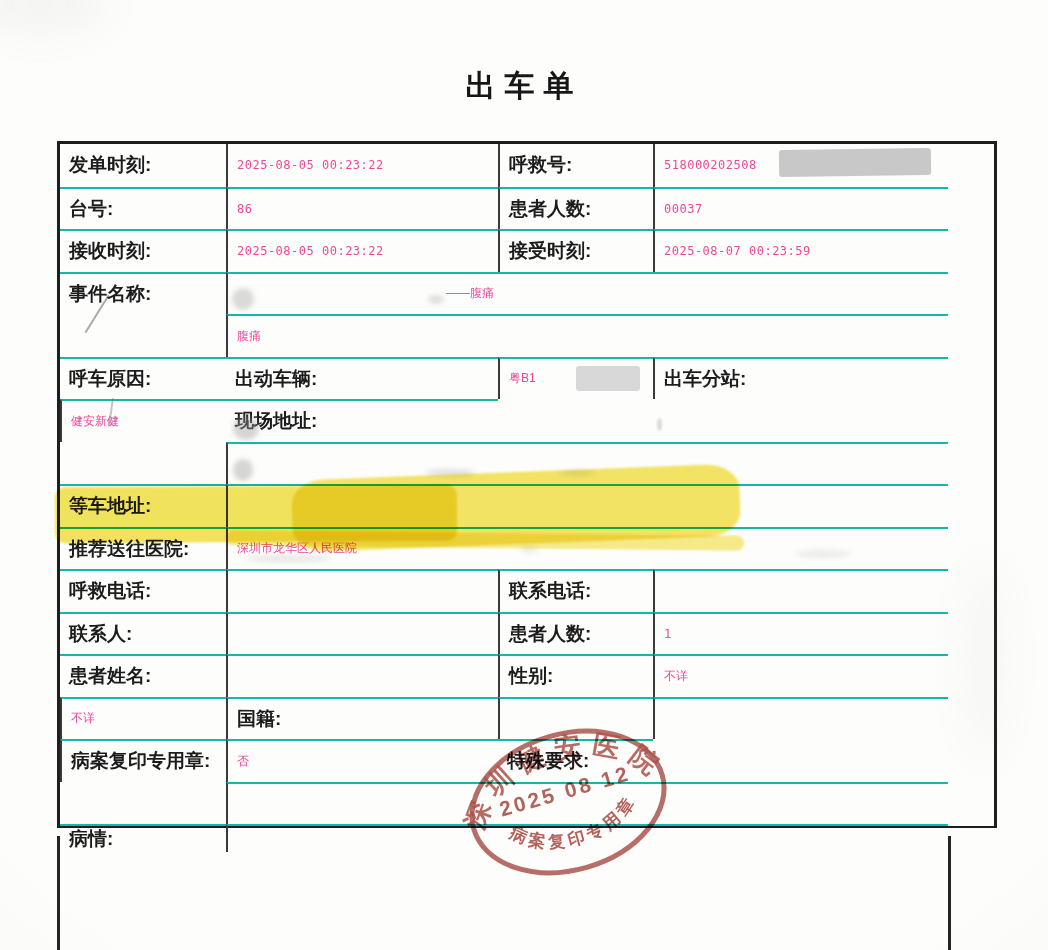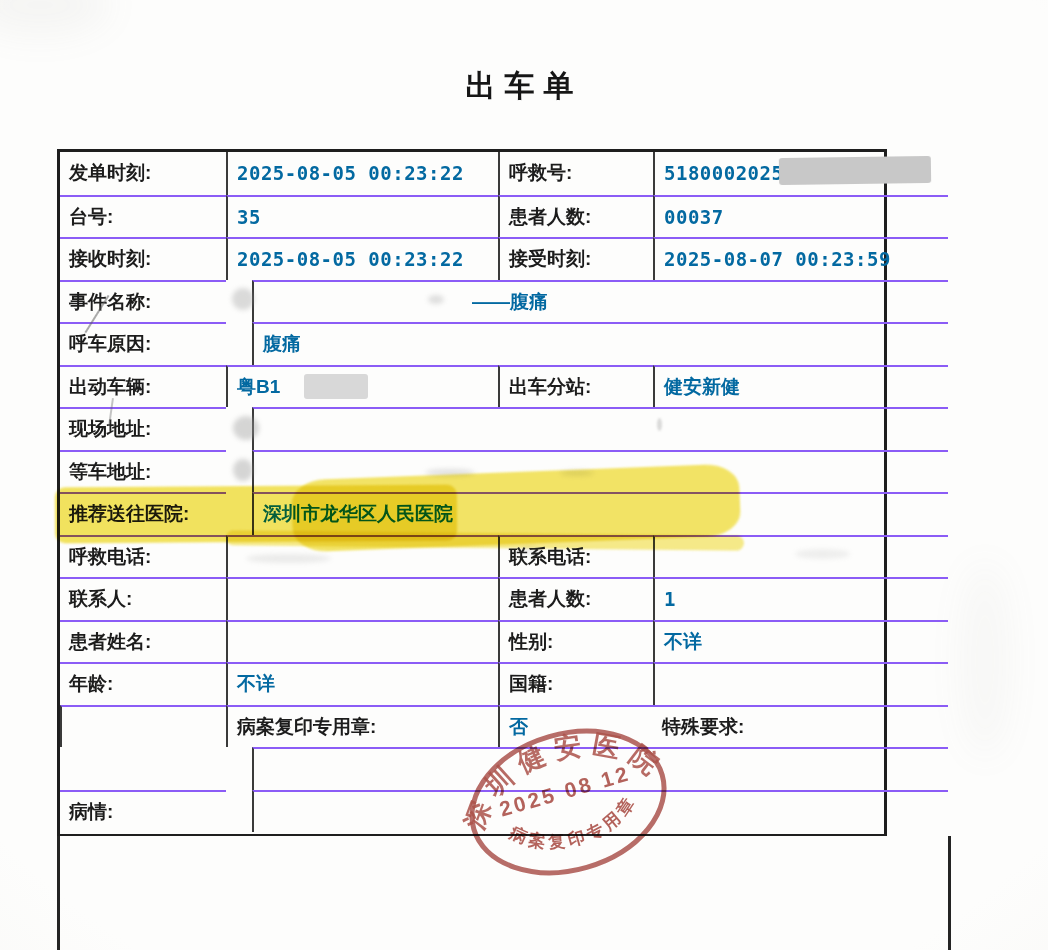--- a/index.html
+++ b/index.html
@@ -11,38 +11,38 @@
   }
   
   .doc-title{
     position:absolute;top:66px;left:0;width:100%;
     text-align:center;font-size:30px;font-weight:700;letter-spacing:9px;
     color:#161616;
     font-family:Liberation Serif, serif;
   }
   
   .form-table{
-    position:absolute;left:57px;top:149px;width:830px;height:687px;
+    position:absolute;left:57px;top:141px;width:940px;height:687px;
     box-sizing:border-box;
     border:3px solid #1e1e1e;border-bottom-width:2px;
     display:grid;
     grid-template-columns:166px 272px 155px 295px;
     grid-template-rows:repeat(16,42.5px);
   }
   .cell{
     box-sizing:border-box;position:relative;
     display:flex;align-items:center;
     padding-left:9px;overflow:visible;
-    border-left:2px solid #3a3a3a;border-top:2px solid #8b5cf6;
+    border-left:2px solid #3a3a3a;border-top:2px solid #14b8a6;
   }
   .cell.first-col{border-left:none;}
   .cell.first-row{border-top:none;}
-  .span-cell{grid-column:2 / span 3;margin-left:26px;}
+  .span-cell{grid-column:2 / span 3;}
   .label-cell span{font-size:19px;font-weight:700;color:#1c1c1c;white-space:nowrap;}
-  .value-cell span{font-size:19px;font-weight:700;color:#0369a1;white-space:nowrap;}
+  .value-cell span{font-size:12px;font-weight:400;color:#ec4899;white-space:nowrap;}
   .value-cell.num span{font-family:"DejaVu Sans Mono","Liberation Mono",monospace;letter-spacing:.5px;}
   .value-cell.indent{padding-left:218px;}
   
   .table-lower{
     position:absolute;left:57px;top:836px;width:894px;height:114px;
     box-sizing:border-box;
     border-left:3px solid #242424;border-right:3px solid #242424;
   }
   
   .redaction{
@@ -88,21 +88,21 @@
       <span>呼救号:</span>
     </div>
     <div class="cell value-cell num first-row">
       <span>518000202508</span>
       <div class="redaction call-number"></div>
     </div>
     <div class="cell label-cell first-col">
       <span>台号:</span>
     </div>
     <div class="cell value-cell num">
-      <span>35</span>
+      <span>86</span>
     </div>
     <div class="cell label-cell">
       <span>患者人数:</span>
     </div>
     <div class="cell value-cell num">
       <span>00037</span>
     </div>
     <div class="cell label-cell first-col">
       <span>接收时刻:</span>
     </div>
@@ -114,25 +114,25 @@
     </div>
     <div class="cell value-cell num">
       <span>2025-08-07 00:23:59</span>
     </div>
     <div class="cell label-cell first-col">
       <span>事件名称:</span>
     </div>
     <div class="cell value-cell span-cell indent">
       <span>——腹痛</span>
     </div>
+    <div class="cell value-cell span-cell">
+      <span>腹痛</span>
+    </div>
     <div class="cell label-cell first-col">
       <span>呼车原因:</span>
-    </div>
-    <div class="cell value-cell span-cell">
-      <span>腹痛</span>
     </div>
     <div class="cell label-cell first-col">
       <span>出动车辆:</span>
     </div>
     <div class="cell value-cell">
       <span>粤B1</span>
       <div class="redaction plate"></div>
     </div>
     <div class="cell label-cell">
       <span>出车分站:</span>
@@ -186,23 +186,20 @@
       <span>患者姓名:</span>
     </div>
     <div class="cell value-cell">
       <span></span>
     </div>
     <div class="cell label-cell">
       <span>性别:</span>
     </div>
     <div class="cell value-cell">
       <span>不详</span>
-    </div>
-    <div class="cell label-cell first-col">
-      <span>年龄:</span>
     </div>
     <div class="cell value-cell">
       <span>不详</span>
     </div>
     <div class="cell label-cell">
       <span>国籍:</span>
     </div>
     <div class="cell value-cell">
       <span></span>
     </div>

